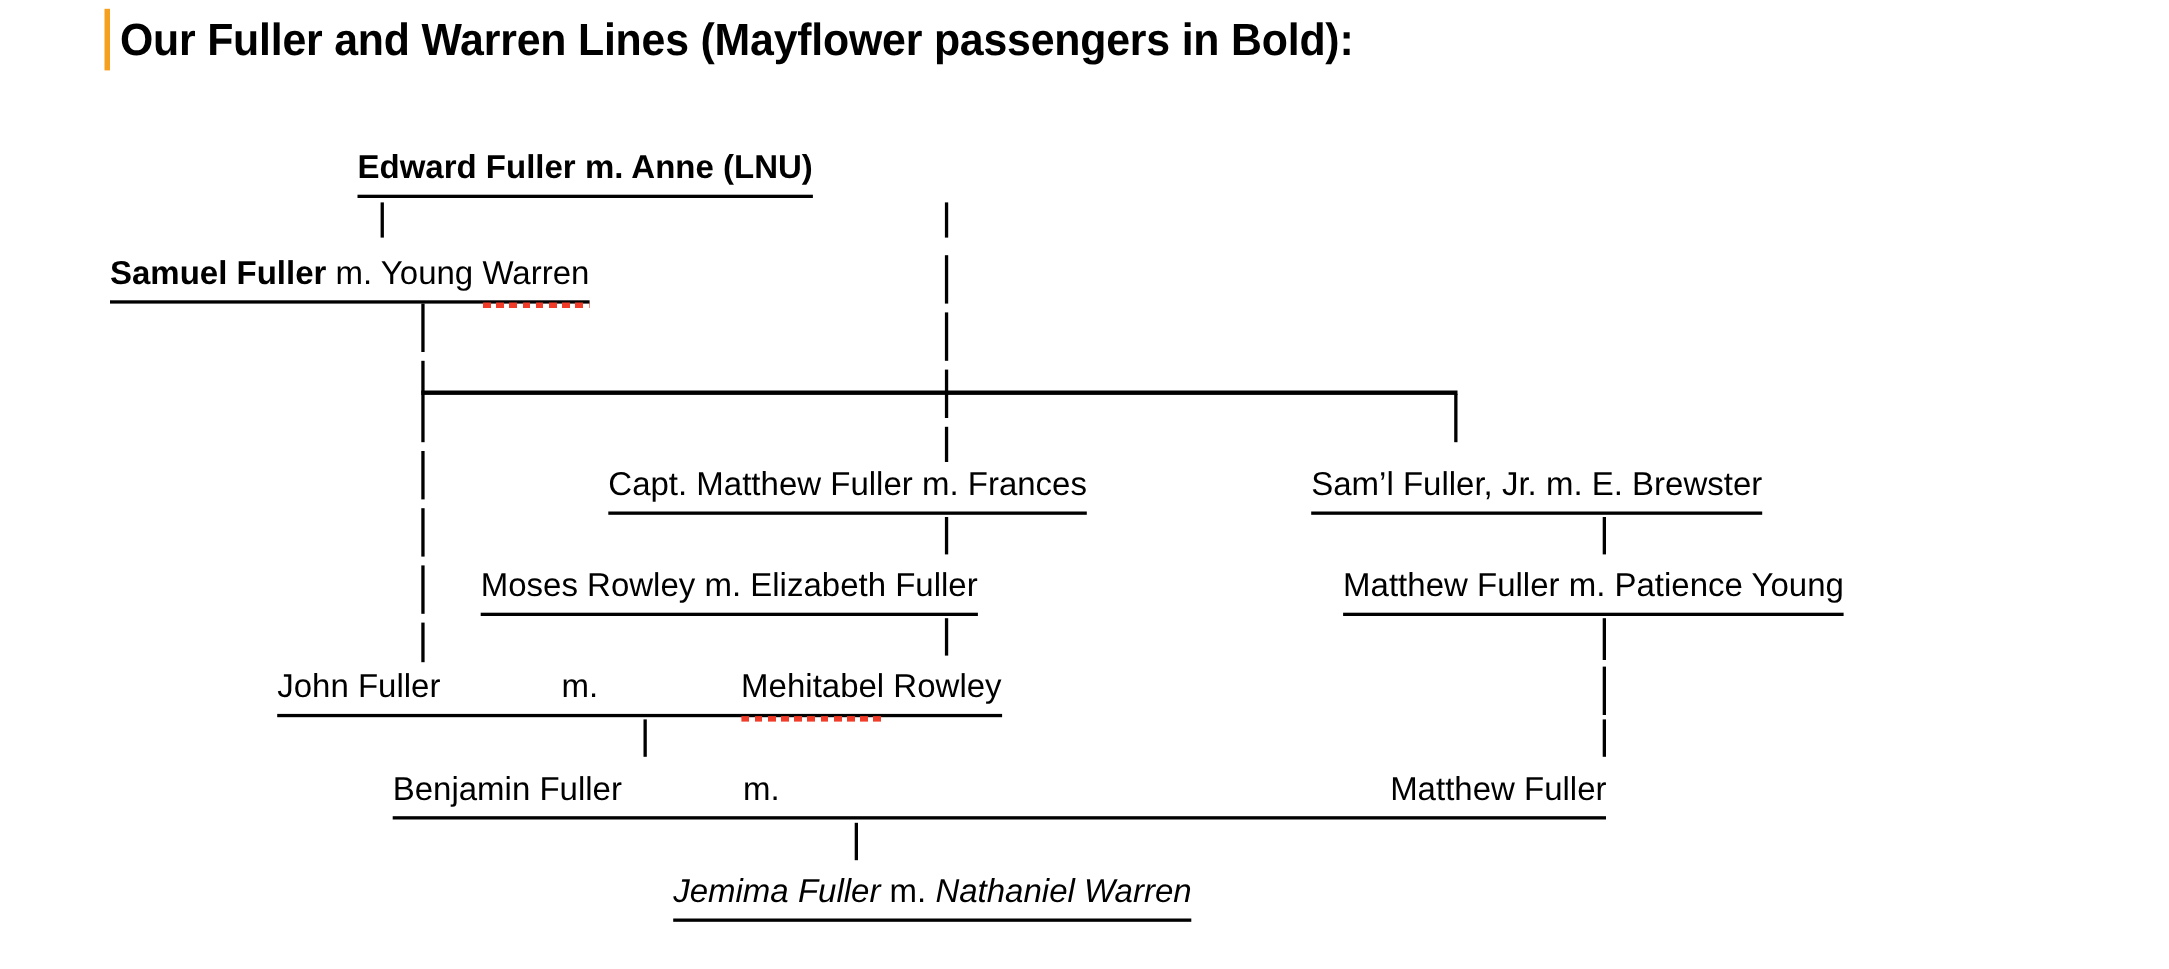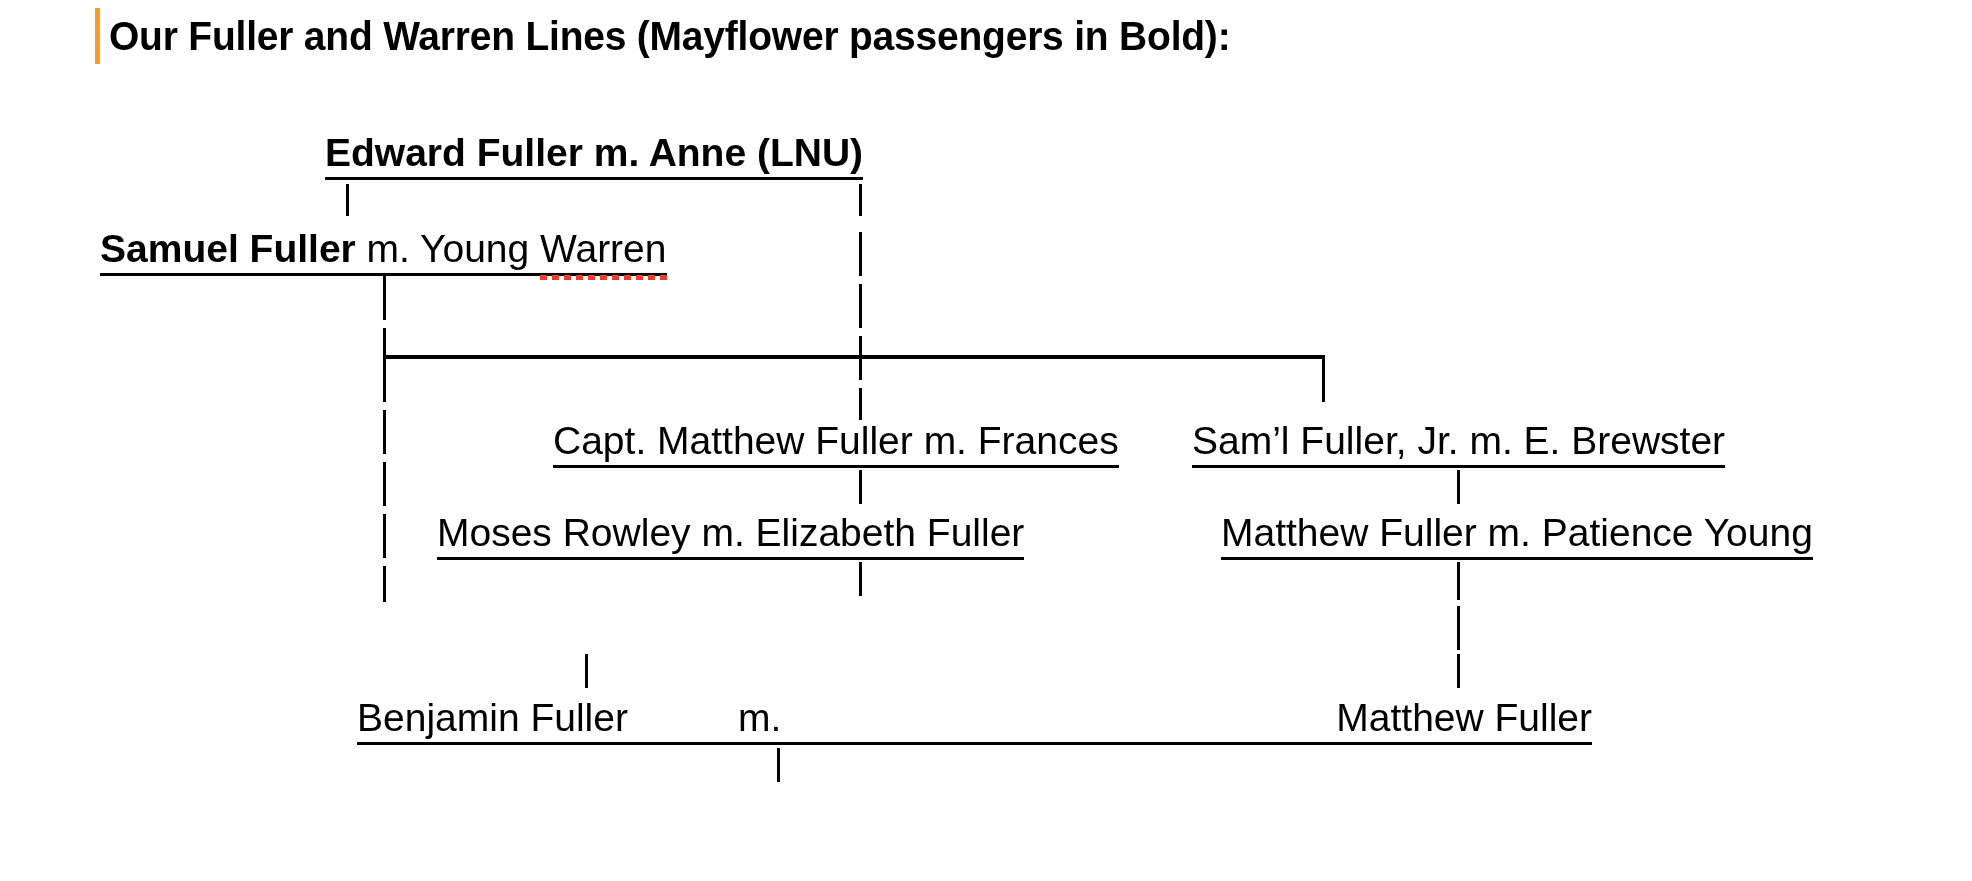--- a/index.html
+++ b/index.html
@@ -46,21 +46,21 @@
     position: absolute;
     left: 0;
     top: 0;
     width: 1972px;
     height: 881px;
   }
 
   .node {
     position: absolute;
     white-space: nowrap;
-    font-size: 39px;
+    font-size: 30px;
     line-height: 46px;
     color: #000;
   }
 
   
   .ul {
     border-bottom: 3px solid #000;
     display: inline-block;
     padding-bottom: 1px;
   }
@@ -161,25 +161,35 @@
   <div class="node" style="left:1221px; top:510px;">
     <span class="ul">Matthew Fuller m. Patience Young</span>
   </div>
 
   <div class="vbar" style="left:859px; top:562px; height:34px;"></div>
 
   <div class="vbar" style="left:1457px; top:562px; height:38px;"></div>
   <div class="vbar" style="left:1457px; top:606px; height:44px;"></div>
   <div class="vbar" style="left:1457px; top:654px; height:34px;"></div>
 
+  <div class="node" style="left:252px; top:602px;">
+    <span class="ul">
+      <span>John Fuller</span><span class="gap" style="width:110px;"></span><span>m.</span><span class="gap" style="width:130px;"></span><span class="spell">Mehitabel</span><span> Rowley</span>
+    </span>
+  </div>
 
   <div class="vbar" style="left:585px; top:654px; height:34px;"></div>
 
   <div class="node" style="left:357px; top:695px;">
     <span class="ul">
       <span>Benjamin Fuller</span><span class="gap" style="width:110px;"></span><span>m.</span><span class="gap" style="width:555px;"></span><span>Matthew Fuller</span>
     </span>
   </div>
 
   <div class="vbar" style="left:777px; top:748px; height:34px;"></div>
 
+  <div class="node" style="left:612px; top:788px;">
+    <span class="ul">
+      <span class="ital">Jemima Fuller</span><span> m. </span><span class="ital">Nathaniel Warren</span>
+    </span>
+  </div>
 
 </div>
 
 </body></html>

